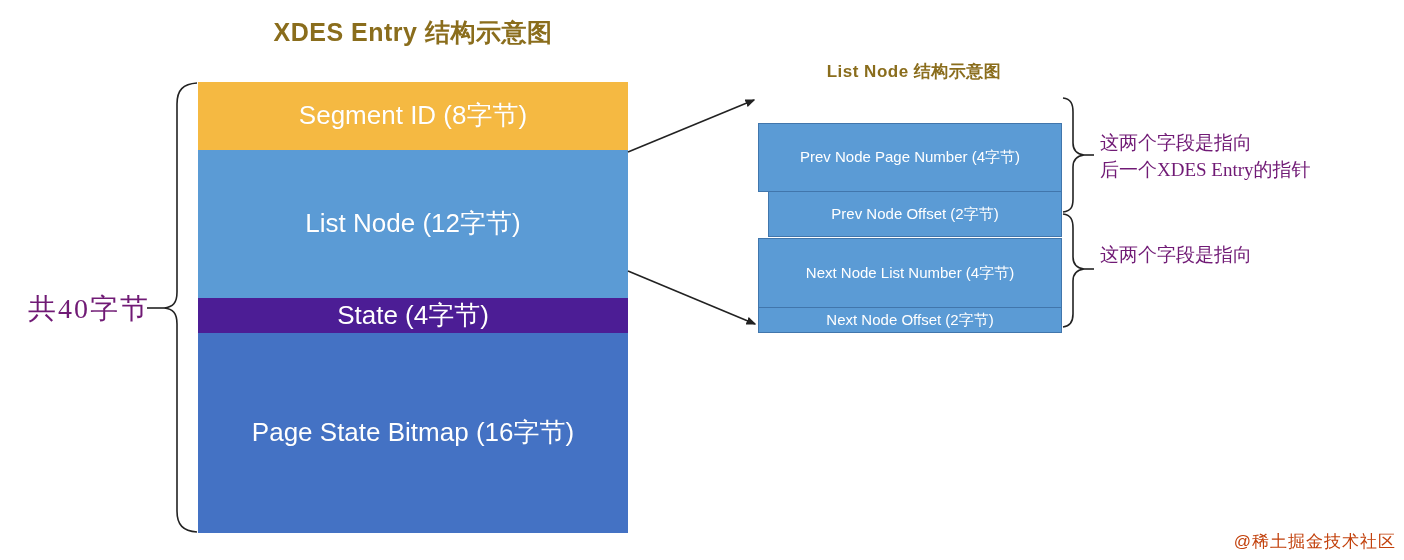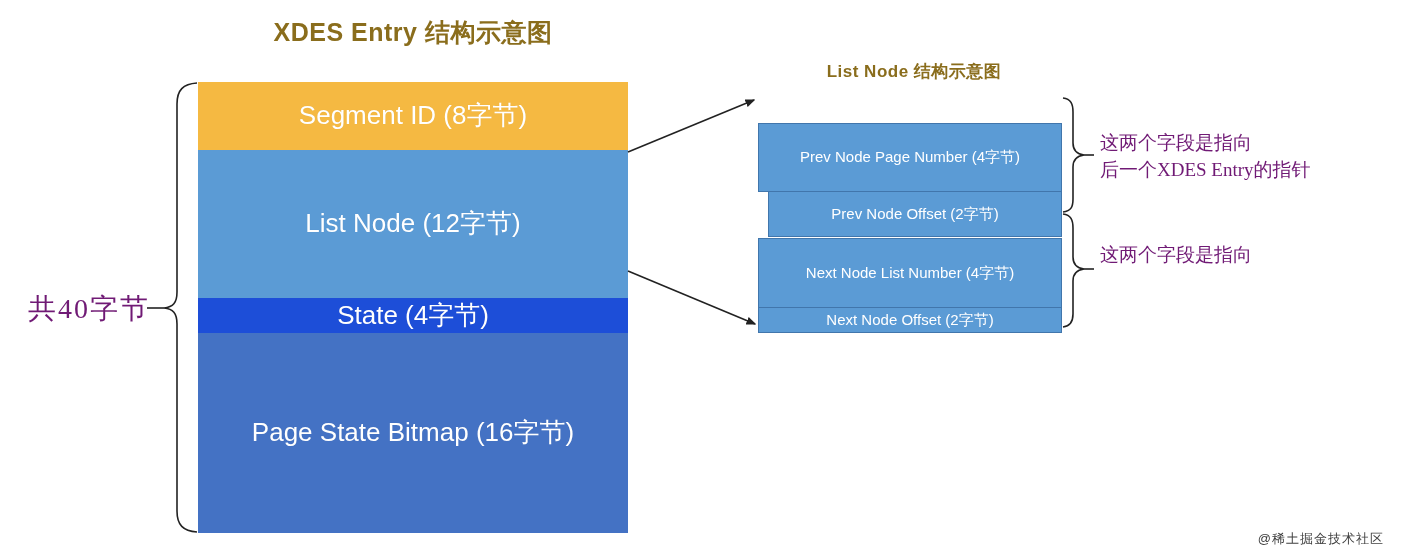--- a/index.html
+++ b/index.html
@@ -22,21 +22,21 @@
   #right-title{left:752px;top:60px;width:324px;font-size:17px;}
   
   #left-box{left:198px;top:82px;width:430px;height:451px;display:flex;flex-direction:column;}
   .lblock{
     display:flex;align-items:center;justify-content:center;
     color:#ffffff;font-size:26px;font-weight:400;
     text-shadow:0 0 1px rgba(0,0,0,.08);
   }
   .lblock.b0{height:71px;background:#F5B942;}
   .lblock.b1{height:155px;background:#5B9BD5;}
-  .lblock.b2{height:35px;background:#1d4ed8;}
+  .lblock.b2{height:35px;background:#4c1d95;}
   .lblock.b3{height:210px;background:#4472C4;}
   
   #right-box{left:758px;top:98px;width:304px;}
   .rrow{
     box-sizing:border-box;
     display:flex;align-items:center;justify-content:center;
     background:#5B9BD5;border:1px solid #4176AC;
     color:#ffffff;font-size:15px;margin-top:25px;
   }
   .rrow.r0{height:69px;}
@@ -46,21 +46,21 @@
   
   .kai{
     font-family:"Liberation Serif","DejaVu Serif",serif;
     color:#701a75;
   }
   #total-label{left:8px;top:290px;width:142px;font-size:28px;text-align:right;letter-spacing:2px;}
   .annotation{font-size:19px;line-height:27px;white-space:nowrap;}
   #annotation-prev{left:1100px;top:129px;}
   #annotation-next{left:1100px;top:241px;}
   
-  #watermark{right:20px;top:530px;font-size:13px;color:#404040;letter-spacing:1px;}
+  #watermark{right:8px;top:530px;font-size:17px;color:#c2410c;letter-spacing:1px;}
   
   #overlay{left:0;top:0;pointer-events:none;}
 </style>
 </head>
 <body>
 
 <div id="canvas">
 
   <div id="left-title" class="abs diagram-title">XDES Entry 结构示意图</div>
 

